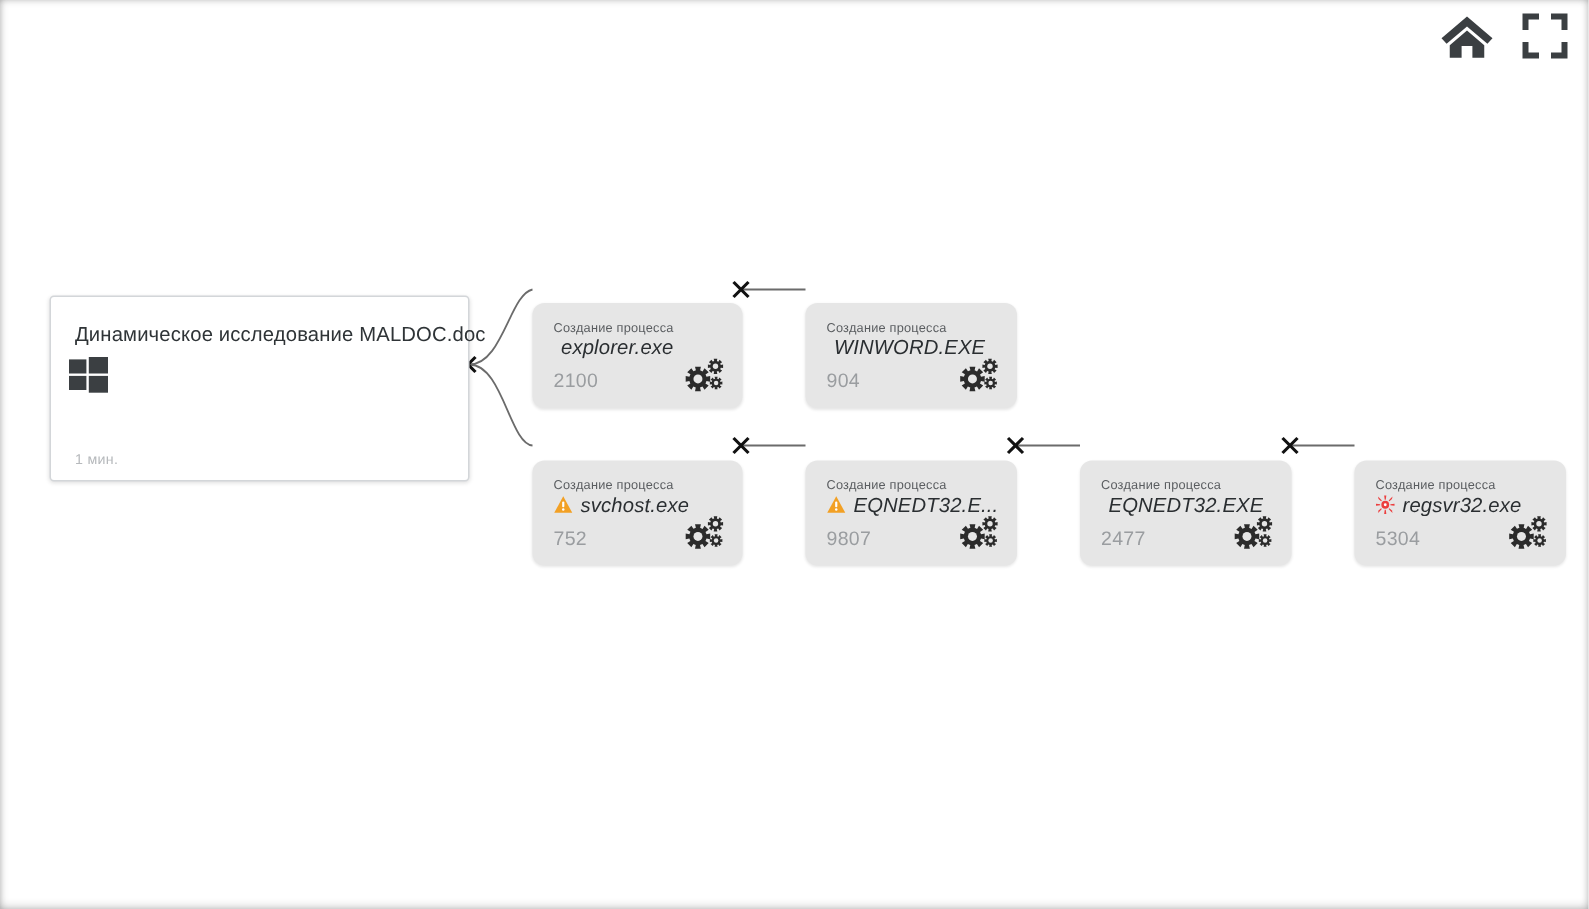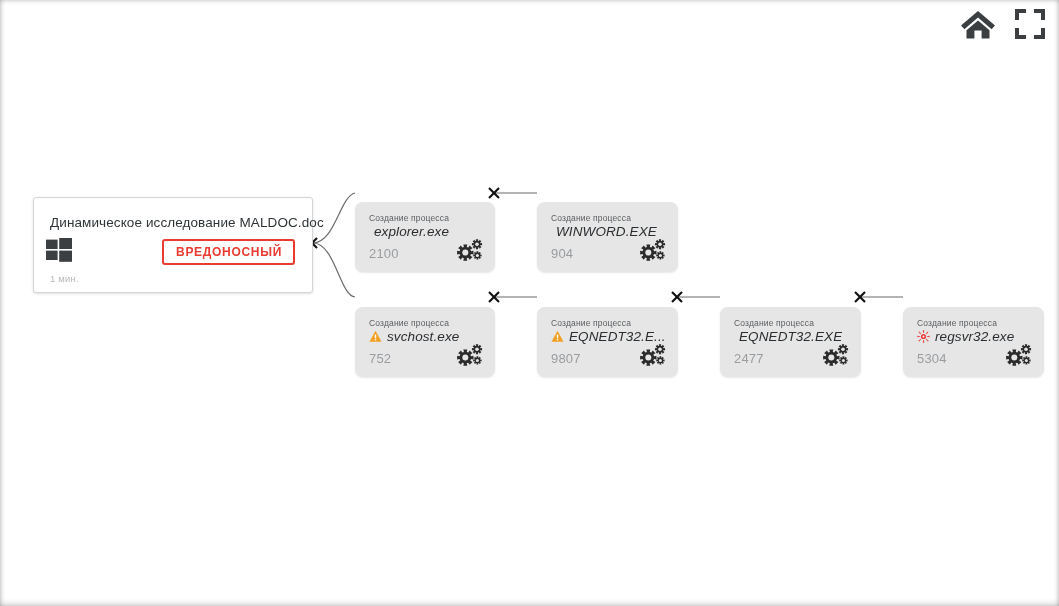--- a/index.html
+++ b/index.html
@@ -79,21 +79,21 @@
     stroke-width: 2.1;
     stroke-linecap: butt;
   }
 
   
   #root-card {
     position: absolute;
     left: 33px;
     top: 197px;
     width: 280px;
-    height: 96px;
+    height: 124px;
     background: #ffffff;
     border: 1px solid #d3d6d9;
     border-radius: 3px;
     box-shadow: 0 1px 3px rgba(0,0,0,0.13);
     box-sizing: border-box;
     z-index: 10;
   }
   #root-title {
     position: absolute;
     left: 16px;
@@ -247,21 +247,20 @@
     </g>
     <g class="edge-x">
       <line x1="855" y1="292" x2="865" y2="302"></line>
         <line x1="865" y1="292" x2="855" y2="302"></line>
     </g>
   </svg>
 
   <div id="root-card">
     <div id="root-title">Динамическое исследование MALDOC.doc</div>
     <div id="root-time">1 мин.</div>
-    <div id="verdict-badge">ВРЕДОНОСНЫЙ</div>
   </div>
   <span id="root-os-icon">
     <svg width="26" height="24" viewBox="0 0 26 24" aria-hidden="true">
       <rect x="0" y="1.6" width="11.6" height="9.4" fill="#3b3f42"></rect>
       <rect x="13.2" y="0" width="12.8" height="11" fill="#3b3f42"></rect>
       <rect x="0" y="12.6" width="11.6" height="9.4" fill="#3b3f42"></rect>
       <rect x="13.2" y="12.6" width="12.8" height="11.2" fill="#3b3f42"></rect>
     </svg>
   </span>
 

